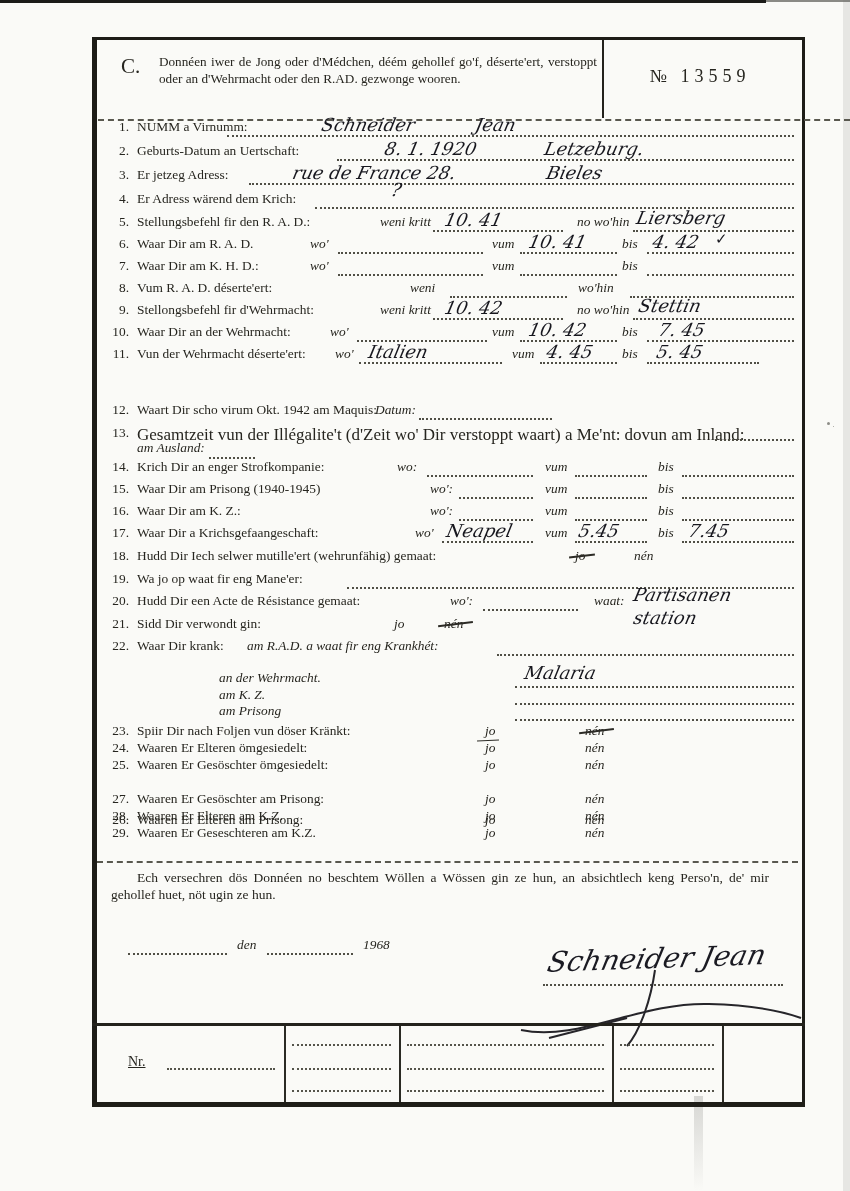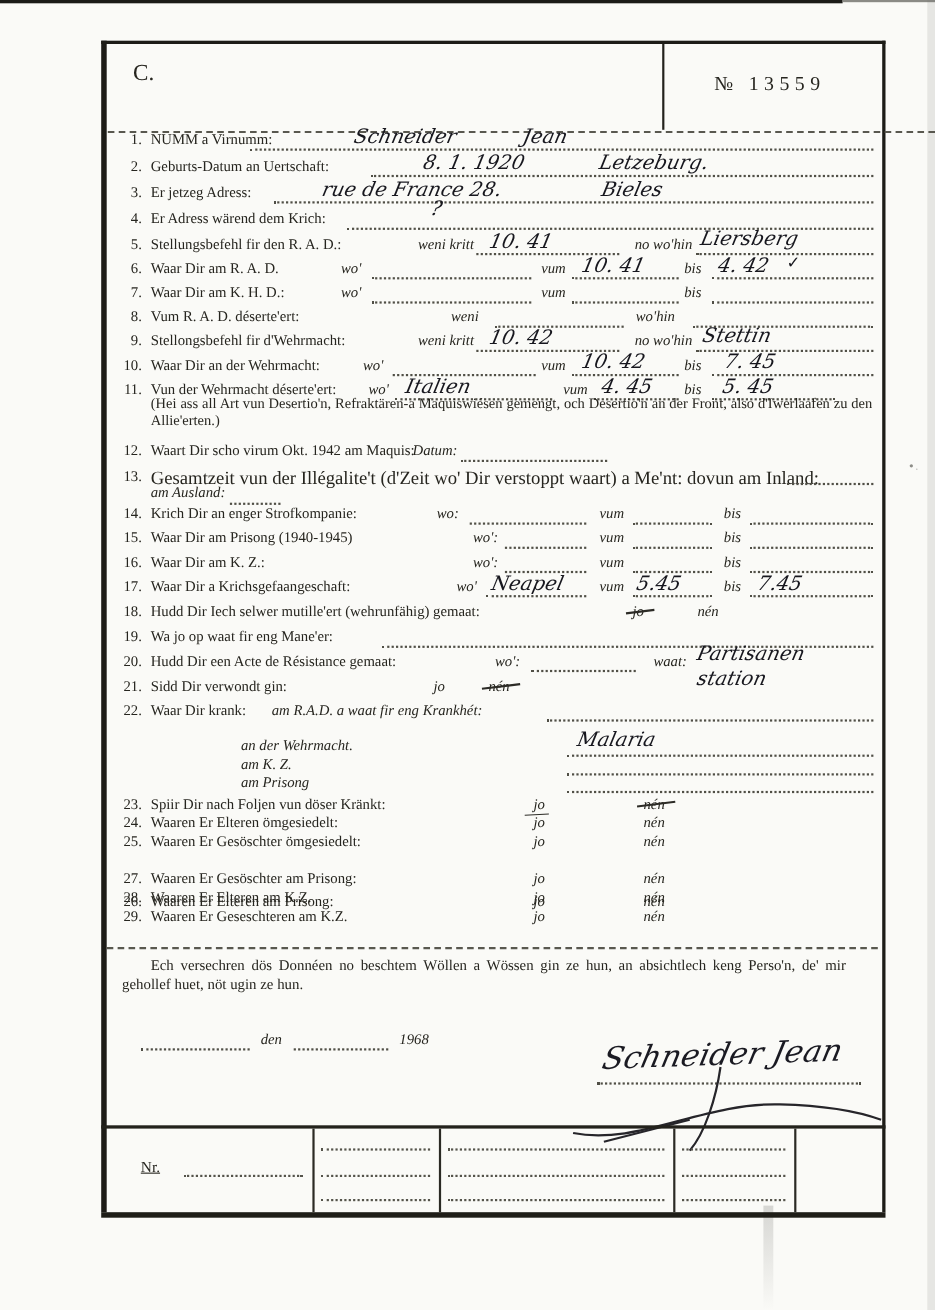--- a/index.html
+++ b/index.html
@@ -74,20 +74,21 @@
 <div class="page">
   <div class="topline"></div>
   <div class="topline2"></div>
   <div class="edge-right"></div>
   <div class="streak"></div>
   <div class="speck"></div>
 
   <div class="formbox">
 
     <div class="hdr-letter">C.</div>
+    <div class="hdr-text">Donnéen iwer de Jong oder d'Médchen, déém gehollef go'f, déserte'ert, verstoppt oder an d'Wehrmacht oder den R.AD. gezwonge wooren.</div>
     <div class="hdr-divider"></div>
     <div class="hdr-no">
       <span>№</span><span class="digits">13559</span>
     </div>
     <div class="hdr-sep"></div>
 
     <div class="r" style="top:79px">
       <span class="num">1.</span>
       <span class="lbl">NUMM a Virnumm:</span>
       <span class="dt" style="left:130px; right:8px"></span>
@@ -191,21 +192,20 @@
       <span class="lbl">Vun der Wehrmacht déserte'ert:</span>
       <span class="fl" style="left:238px">wo'</span>
       <span class="dt" style="left:262px; width:143px; bottom:30px"></span>
       <span class="hw" style="left:272px">Italien</span>
       <span class="fl" style="left:415px">vum</span>
       <span class="dt" style="left:443px; width:77px; bottom:30px"></span>
       <span class="hw" style="left:450px">4. 45</span>
       <span class="fl" style="left:525px">bis</span>
       <span class="dt" style="left:550px; width:112px; bottom:30px"></span>
       <span class="hw" style="left:560px">5. 45</span>
-      <span class="note">(Hei ass all Art vun Desertio'n, Refraktären-a Maquiswiésen gemengt, och Desertio'n an der Front, also d'Iwerlaafen zu den Allie'erten.)</span>
     </div>
 
     <div class="r" style="top:362px">
       <span class="num">12.</span>
       <span class="lbl">Waart Dir scho virum Okt. 1942 am Maquis:</span>
       <span class="fl" style="left:278px">Datum:</span>
       <span class="dt" style="left:322px; width:133px"></span>
     </div>
 
     <div class="r" style="top:385px; height:34px">

